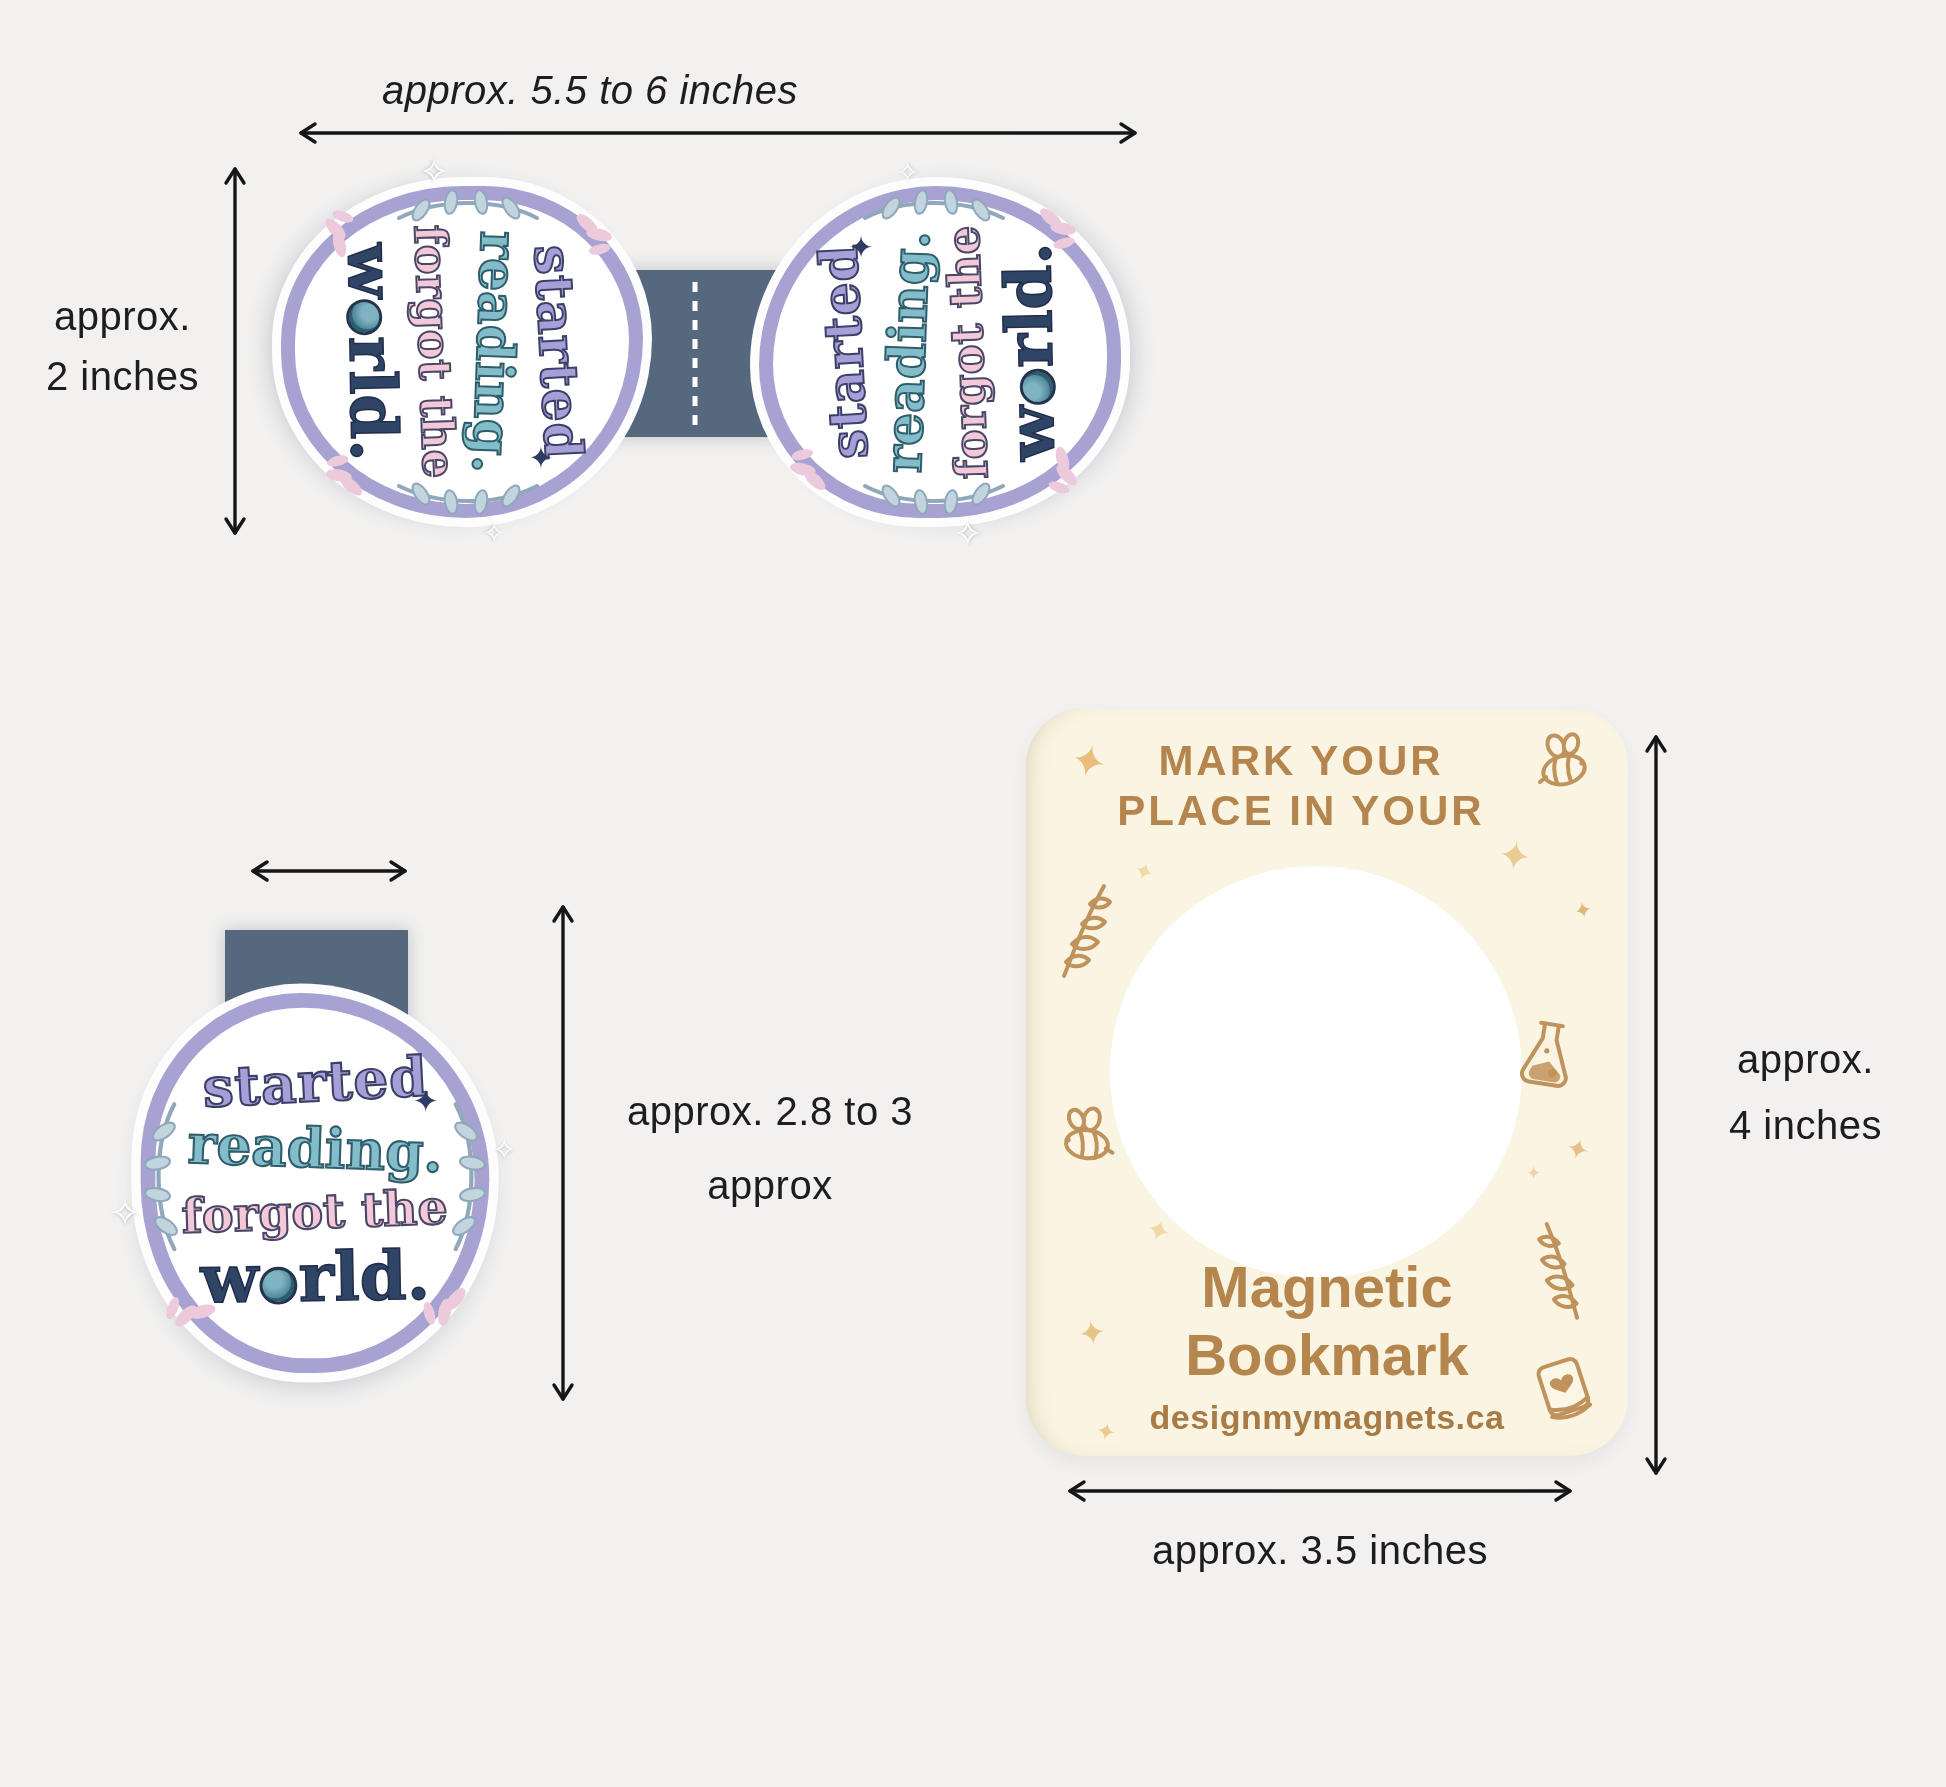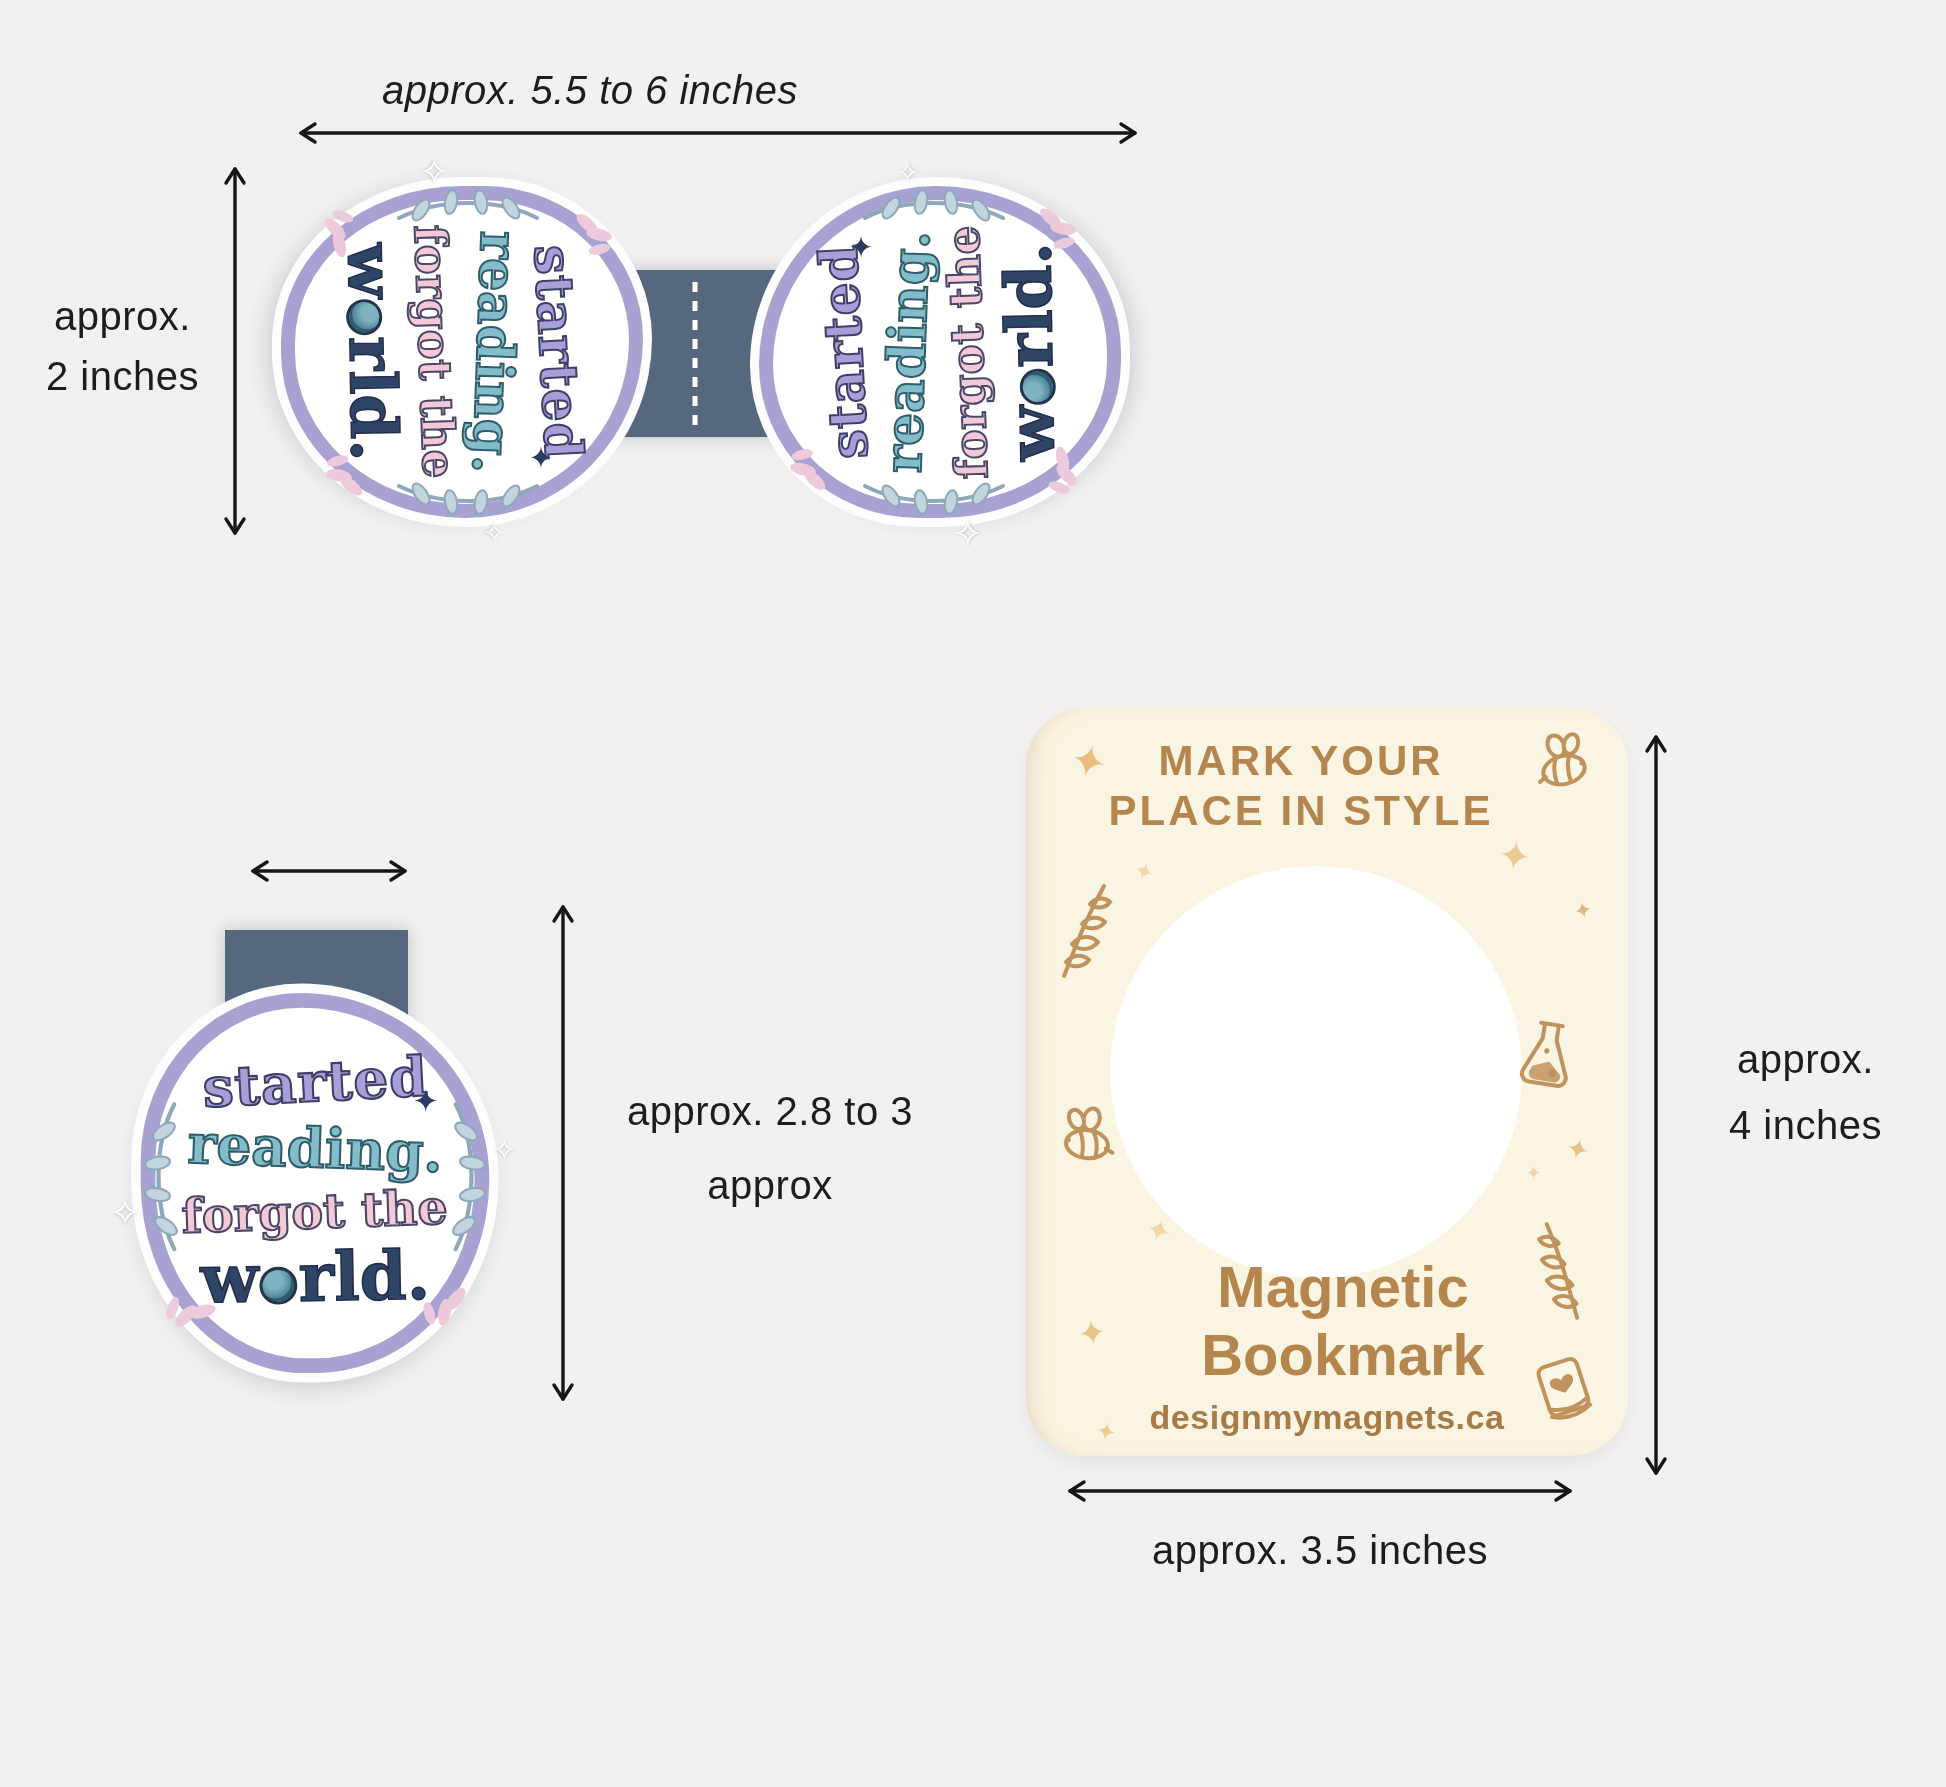--- a/index.html
+++ b/index.html
@@ -47,21 +47,21 @@
   .rot-ccw{transform:rotate(-90deg);}
   .folded-scale{transform:scale(1.05);}
 
   
   .card{position:absolute;left:1026px;top:708px;width:602px;height:748px;border-radius:58px;
     background:var(--card-bg,#faf4e2);
     box-shadow:inset 14px 0 26px -18px rgba(150,135,100,.45),0 8px 18px rgba(0,0,0,.05);}
   .card-title{position:absolute;left:40px;top:28px;width:470px;text-align:center;
     font-weight:bold;font-size:42px;line-height:1.2;letter-spacing:3px;color:var(--card-brown,#b5854e);}
   .card-circle{position:absolute;left:84px;top:158px;width:412px;height:412px;border-radius:50%;background:#fff;}
-  .card-product{position:absolute;left:16px;top:545px;width:100%;text-align:center;
+  .card-product{position:absolute;left:0;top:545px;width:100%;text-align:center;
     font-weight:bold;font-size:58px;line-height:1.18;color:var(--card-brown,#b5854e);}
   .card-site{position:absolute;left:0;top:690px;width:100%;text-align:center;
     font-weight:bold;font-size:34px;color:var(--card-brown-dark,#a87a45);letter-spacing:.5px;}
   .tan-spark{position:absolute;font-family:"DejaVu Sans",sans-serif;line-height:1;z-index:2;}
   .card svg{position:absolute;overflow:visible;}
   .card svg *{stroke:var(--tan,#c0935c);stroke-width:4;fill:none;stroke-linecap:round;stroke-linejoin:round;}
   .card svg .fill{fill:var(--tan,#c0935c);stroke:none;}
   .card svg .cream{fill:#fbf6e6;}
 </style>
 </head>
@@ -252,21 +252,21 @@
     <path d="M4 490 L13 504 L22 490"></path>
   </svg>
   <div class="dim-label" style="left:555px;top:1074px;width:430px;line-height:1.85;">
     <div>approx. 2.8 to 3</div>
     <div>approx</div>
   </div>
 
   <div class="card">
     <div class="card-title">
       <div>MARK YOUR</div>
-      <div>PLACE IN STYLE</div>
+      <div>PLACE IN YOUR</div>
     </div>
 
     <span class="tan-spark" style="left:44px;top:32px;font-size:44px;color:#e9bd7c;transform:rotate(14deg);">✦</span>
 
     <svg style="left:500px;top:24px;" width="72" height="62" viewBox="0 0 72 62">
       <circle class="fill" cx="24" cy="8" r="3"></circle>
       <ellipse class="cream" cx="30" cy="14" rx="8" ry="11" transform="rotate(-24 30 14)"></ellipse>
       <ellipse class="cream" cx="45" cy="12" rx="7" ry="10" transform="rotate(16 45 12)"></ellipse>
       <ellipse class="cream" cx="38" cy="38" rx="21" ry="14" transform="rotate(-14 38 38)"></ellipse>
       <path d="M30 26 q -4 11 1 25" stroke-width="6"></path>

